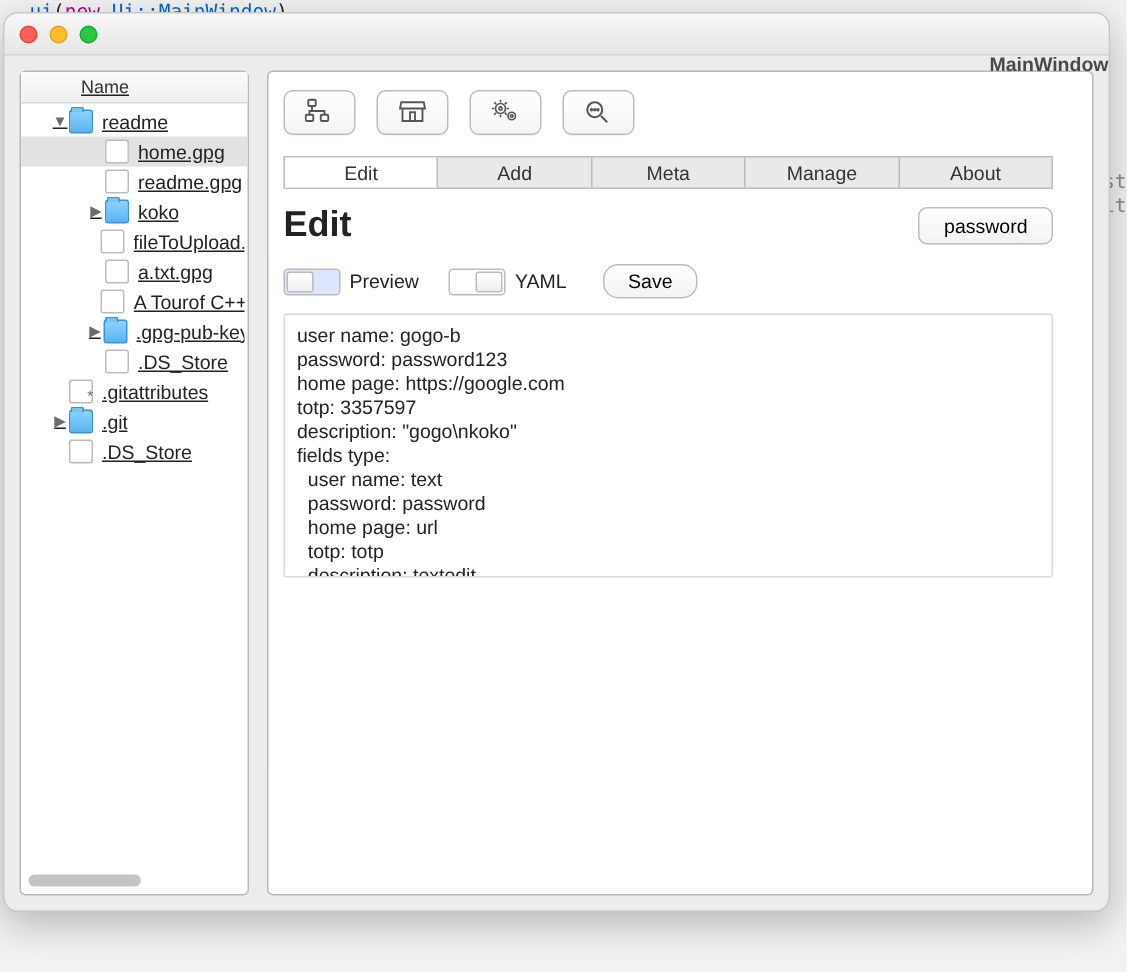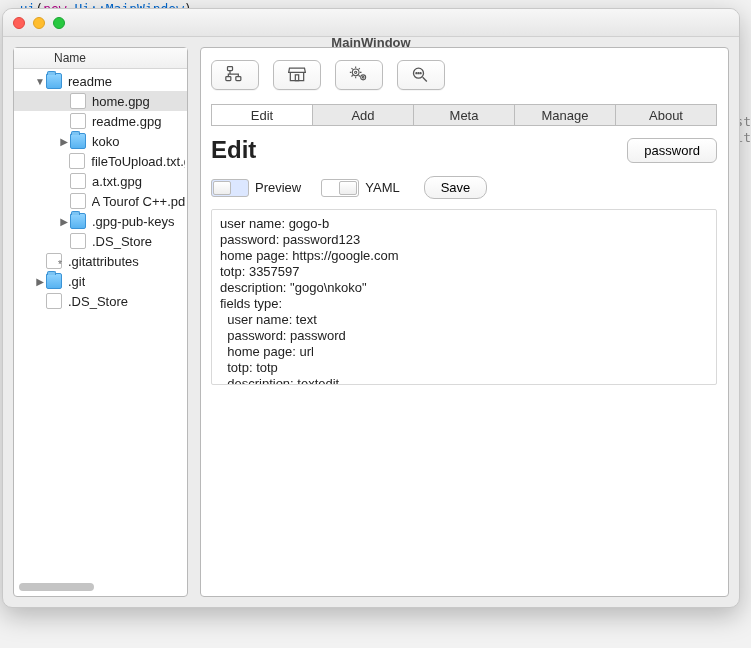--- a/index.html
+++ b/index.html
@@ -49,40 +49,41 @@
   .traffic {
     display: flex;
     gap: 8px;
     padding-left: 10px;
   }
   .dot { width: 12px; height: 12px; border-radius: 50%; }
   .dot.red { background:#ff5f57; border:1px solid #e1463f;}
   .dot.yellow{ background:#ffbd2e; border:1px solid #dfa123;}
   .dot.green{ background:#28c840; border:1px solid #1ba532;}
   .title {
-    position:absolute; left:0; right:0; text-align:center;
+    position:absolute; left:0; right:0; text-align:right;
     font-weight:600; color:#4a4a4a; font-size:13px;
     pointer-events:none;
     margin-top:40px;
   }
   .body {
     flex:1;
     display:flex;
     padding:10px;
     gap:12px;
   }
   .panel {
     background:#fff;
     border:1px solid #b8b8b8;
     border-radius:4px;
   }
   .sidebar {
-    width:175px;
+    width:153px;
     display:flex;
     flex-direction:column;
+    text-decoration:underline;
   }
   .tree-header{
     border-bottom:1px solid #d6d6d6;
     padding:3px 0 3px 40px;
     font-size:12px;
     background:linear-gradient(#fbfbfb,#f0f0f0);
     color:#333;
   }
   .tree{
     flex:1;
@@ -133,21 +134,21 @@
     position:relative;
   }
   .hscroll .thumb{
     position:absolute; left:2px; top:2px; height:8px; width:75px;
     background:#c4c4c4; border-radius:4px;
   }
   .main{
     flex:1;
     display:flex;
     flex-direction:column;
-    padding:12px 11px 10px 10px;
+    padding:12px 26px 10px 10px;
   }
   .toolbar{
     display:flex; gap:14px; margin-bottom:14px;
   }
   .tool-btn{
     width:48px; height:30px;
     background:linear-gradient(#ffffff,#f4f4f4);
     border:1px solid #bcbcbc; border-radius:6px;
     display:flex; align-items:center; justify-content:center;
     box-shadow:0 1px 0 rgba(0,0,0,0.04);

